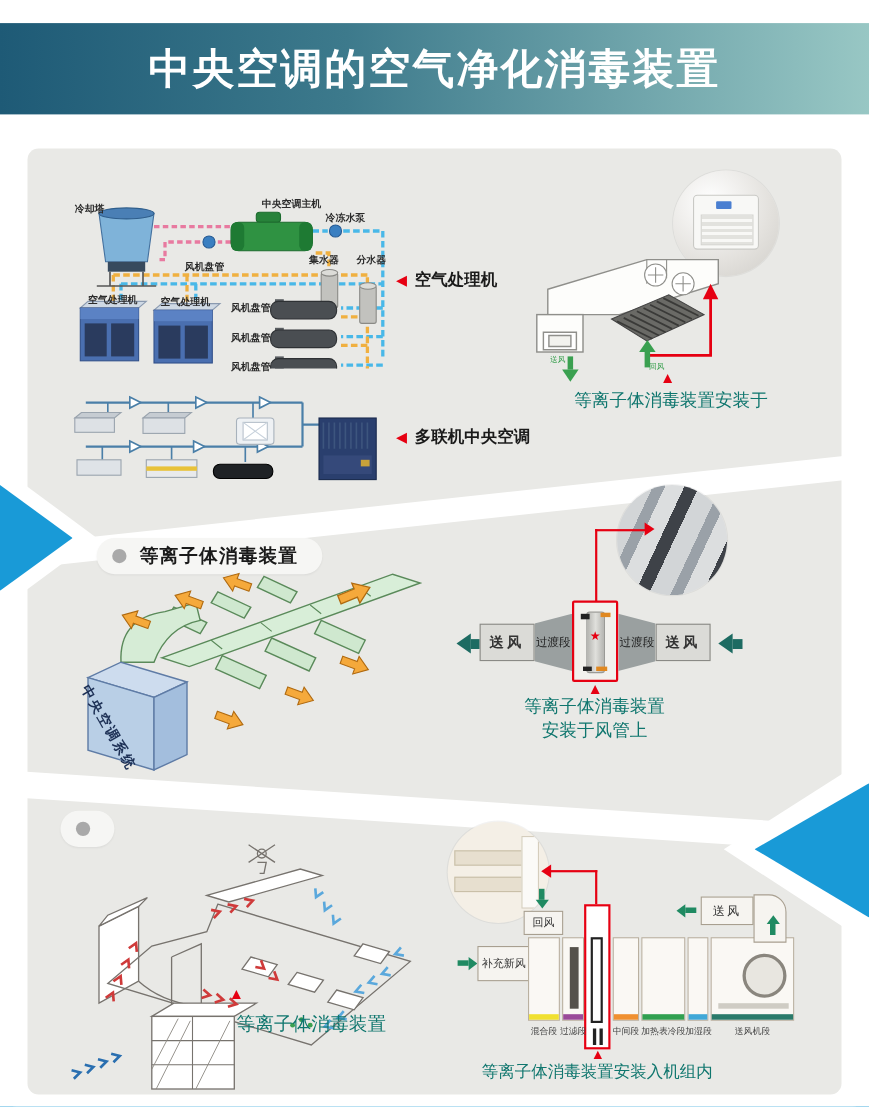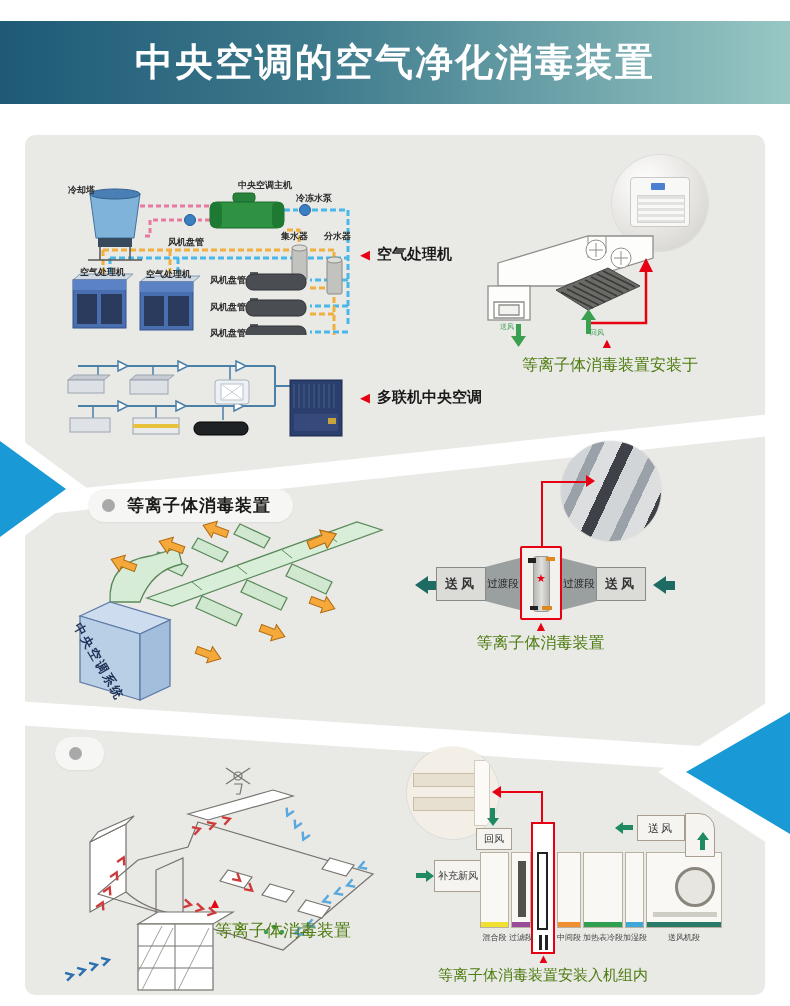--- a/index.html
+++ b/index.html
@@ -36,21 +36,21 @@
 
   
   .lbl { position:absolute; font-size:9px; font-weight:bold; color:#2b2b2b; white-space:nowrap; }
   .lbl-tiny { position:absolute; font-size:7px; color:#3aa050; white-space:nowrap; }
 
   
   .marker { position:absolute; display:inline-flex; align-items:center; gap:7px; }
   .marker .tri { color:#e60012; font-size:13px; line-height:1; }
   .marker .txt { font-size:15px; font-weight:bold; color:#1a1a1a; }
 
-  .caption { position:absolute; color:#4d7c0f; font-size:16px; line-height:22px; text-align:center; }
+  .caption { position:absolute; color:#0f766e; font-size:16px; line-height:22px; text-align:center; }
   .red-up { position:absolute; color:#e60012; font-size:14px; line-height:1; }
 
   
   .photo { position:absolute; border-radius:50%; overflow:hidden; box-shadow:0 0 0 1px rgba(0,0,0,0.05); }
   .photo1 { background:radial-gradient(circle at 35% 30%, #ffffff 0%, #e3e1dd 60%, #cfcdc8 100%); }
   .ceil-unit { position:absolute; left:18px; top:22px; width:60px; height:50px; background:#f8f8f6;
                border:1px solid #c9c9c5; border-radius:4px; }
   .ceil-disp { position:absolute; left:20px; top:5px; width:14px; height:7px; background:#4a7fd1; border-radius:1px; }
   .ceil-louver { position:absolute; left:6px; top:17px; width:48px; height:28px;
                  background:repeating-linear-gradient(180deg,#e2e2de 0 3px,#f8f8f6 3px 6px); border:1px solid #d4d4d0; }
@@ -348,20 +348,21 @@
     <div class="trap trap-r" style="left:562px; top:558px;">过渡段</div>
     <div class="sbox" style="left:596px; top:567px; width:50px; height:34px;">送风</div>
     <div class="blk-arrow" style="left:653px; top:576px;">
       <div class="head"></div>
         <div class="tail"></div>
     </div>
 
     <span class="red-up" style="left:534px; top:619px;">▲</span>
     <div class="caption" style="left:448px; top:632px; width:185px;">
       <div>等离子体消毒装置</div>
+      <div>安装于风管上</div>
     </div>
 
     <div class="pill" style="left:55px; top:737px;">
       <span class="dot"></span>
     </div>
 
     <svg class="abs" style="left:38px; top:762px;" width="360" height="235" viewBox="0 0 360 235">
       <g fill="none" stroke="#77736e" stroke-width="1.2">
         <circle cx="200" cy="14" r="4"></circle>
         <path d="M188,6 L212,22 M212,6 L188,22 M196,22 L204,22 L202,32 L198,32"></path>

